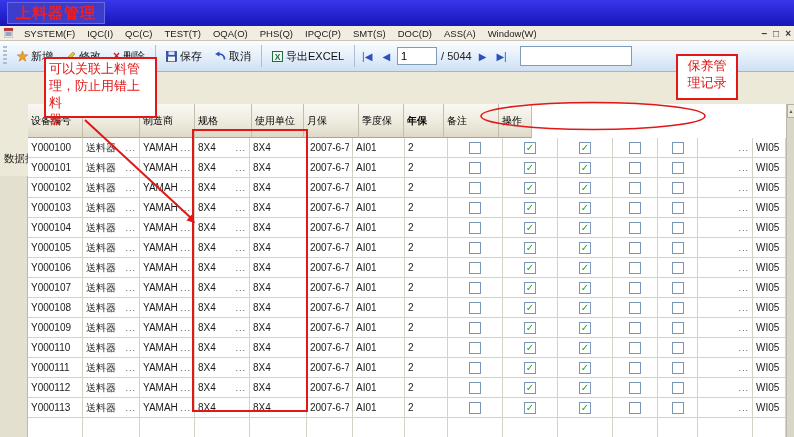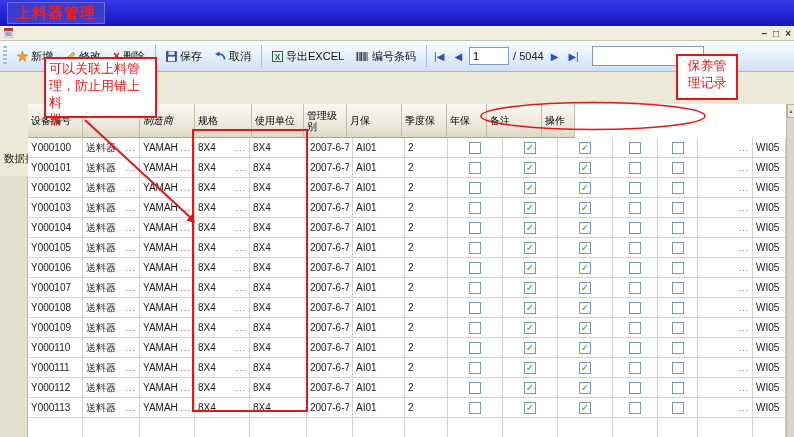--- a/index.html
+++ b/index.html
@@ -80,20 +80,33 @@
   </div>
 </div>
 
 <div class="menubar">
   <svg class="menu-icon" viewBox="0 0 9 10">
     <rect x="0" y="0" width="9" height="3" fill="#c03030"></rect>
       <rect x="0" y="3" width="9" height="7" fill="#e8e4d8" stroke="#888" stroke-width="0.5"></rect>
       <rect x="1.5" y="4.5" width="6" height="1" fill="#4466bb"></rect>
       <rect x="1.5" y="6.5" width="6" height="1" fill="#4466bb"></rect>
   </svg>
+  <div id="menu-items" style="display:flex;">
+      <div class="menu-item">SYSTEM(F)</div>
+      <div class="menu-item">IQC(I)</div>
+      <div class="menu-item">QC(C)</div>
+      <div class="menu-item">TEST(T)</div>
+      <div class="menu-item">OQA(O)</div>
+      <div class="menu-item">PHS(Q)</div>
+      <div class="menu-item">IPQC(P)</div>
+      <div class="menu-item">SMT(S)</div>
+      <div class="menu-item">DOC(D)</div>
+      <div class="menu-item">ASS(A)</div>
+      <div class="menu-item">Window(W)</div>
+    </div>
   <div class="win-controls">
     <span>–</span>
     <span>□</span>
     <span>×</span>
   </div>
 </div>
 
 <div class="toolbar">
   <div class="grip"></div>
 
@@ -131,33 +144,20 @@
     <span>取消</span>
   </div>
   <div class="tsep"></div>
   <div class="tbtn">
     <svg width="11" height="11" viewBox="0 0 11 11">
         <rect x="0.5" y="0.5" width="10" height="10" fill="#eef6ee" stroke="#1d6f42" stroke-width="1"></rect>
         <text x="5.5" y="8.6" font-size="8.5" font-weight="bold" fill="#1d6f42" text-anchor="middle" font-family="Liberation Sans, sans-serif">X</text>
       </svg>
     <span>导出EXCEL</span>
   </div>
-  <div class="tbtn">
-    <svg width="13" height="11" viewBox="0 0 13 11">
-        <g fill="#333">
-          <rect x="0.5" y="1" width="1.4" height="9"></rect>
-          <rect x="2.8" y="1" width="0.8" height="9"></rect>
-          <rect x="4.4" y="1" width="1.6" height="9"></rect>
-          <rect x="6.8" y="1" width="0.8" height="9"></rect>
-          <rect x="8.3" y="1" width="1.4" height="9"></rect>
-          <rect x="10.6" y="1" width="0.9" height="9"></rect>
-        </g>
-      </svg>
-    <span>编号条码</span>
-  </div>
   <div class="tsep"></div>
   <div class="navgrp">
     <span class="navglyph">|◀</span>
     <span class="navglyph">◀</span>
     <input class="pageinput" value="1" style="">
     <span class="pagetotal">/ 5044</span>
     <span class="navglyph">▶</span>
     <span class="navglyph">▶|</span>
   </div>
   <input class="searchbox" value="" style="">
@@ -165,27 +165,26 @@
 
 <div class="client">
   <div class="side-tab">数据操作</div>
   <div class="side-strip"></div>
 </div>
 
 <div class="tbl">
   <div class="thead" id="thead">
       <div class="th" style="width: 55px;">设备编号</div>
       <div class="th" style="width: 57px;"></div>
-      <div class="th" style="width: 55px; font-style: italic;">制造商</div>
+      <div class="th" style="width: 55px;">制造商</div>
       <div class="th" style="width: 57px;">规格</div>
       <div class="th" style="width: 52px; font-family: Liberation Serif, serif;">使用单位</div>
-      <div class="th" style="width: 43px;">管理级别</div>
       <div class="th" style="width: 55px;">月保</div>
       <div class="th" style="width: 45px;">季度保</div>
-      <div class="th" style="width: 40px;">年保</div>
+      <div class="th" style="width: 40px; font-weight: bold;">年保</div>
       <div class="th" style="width: 55px;">备注</div>
       <div class="th" style="width: 33px;">操作</div>
     </div>
   <div id="tbody">
       <div class="tr">
         <div class="td" style="width: 55px;">
           <span class="val">Y000100</span>
         </div>
         <div class="td" style="width: 57px;">
           <span class="val">送料器</span>

